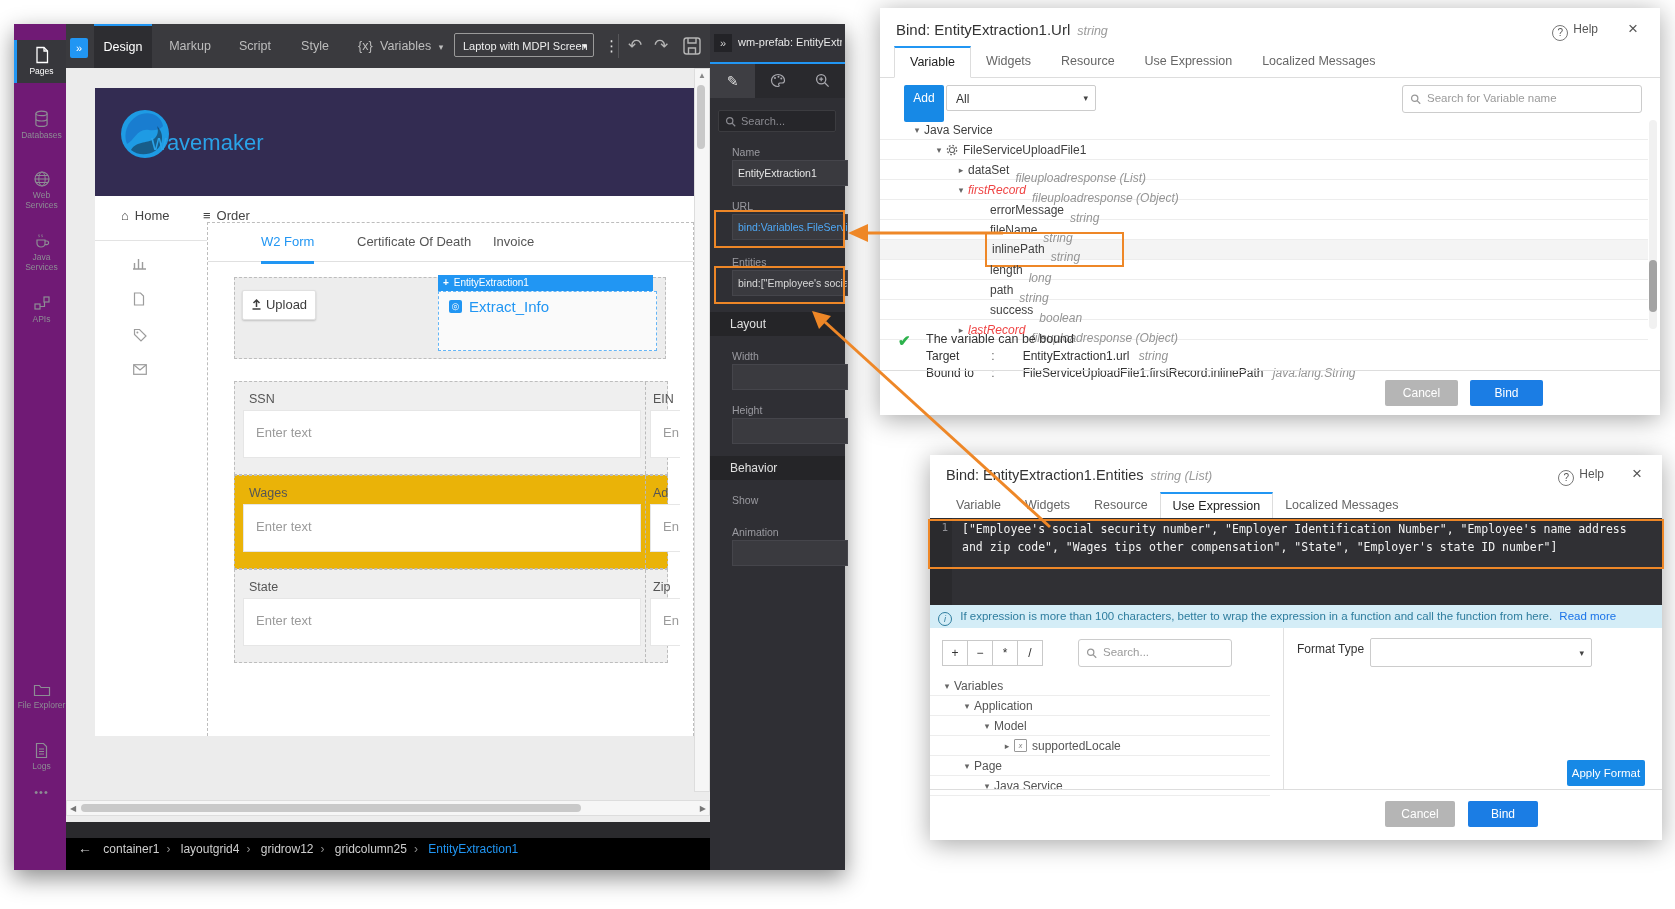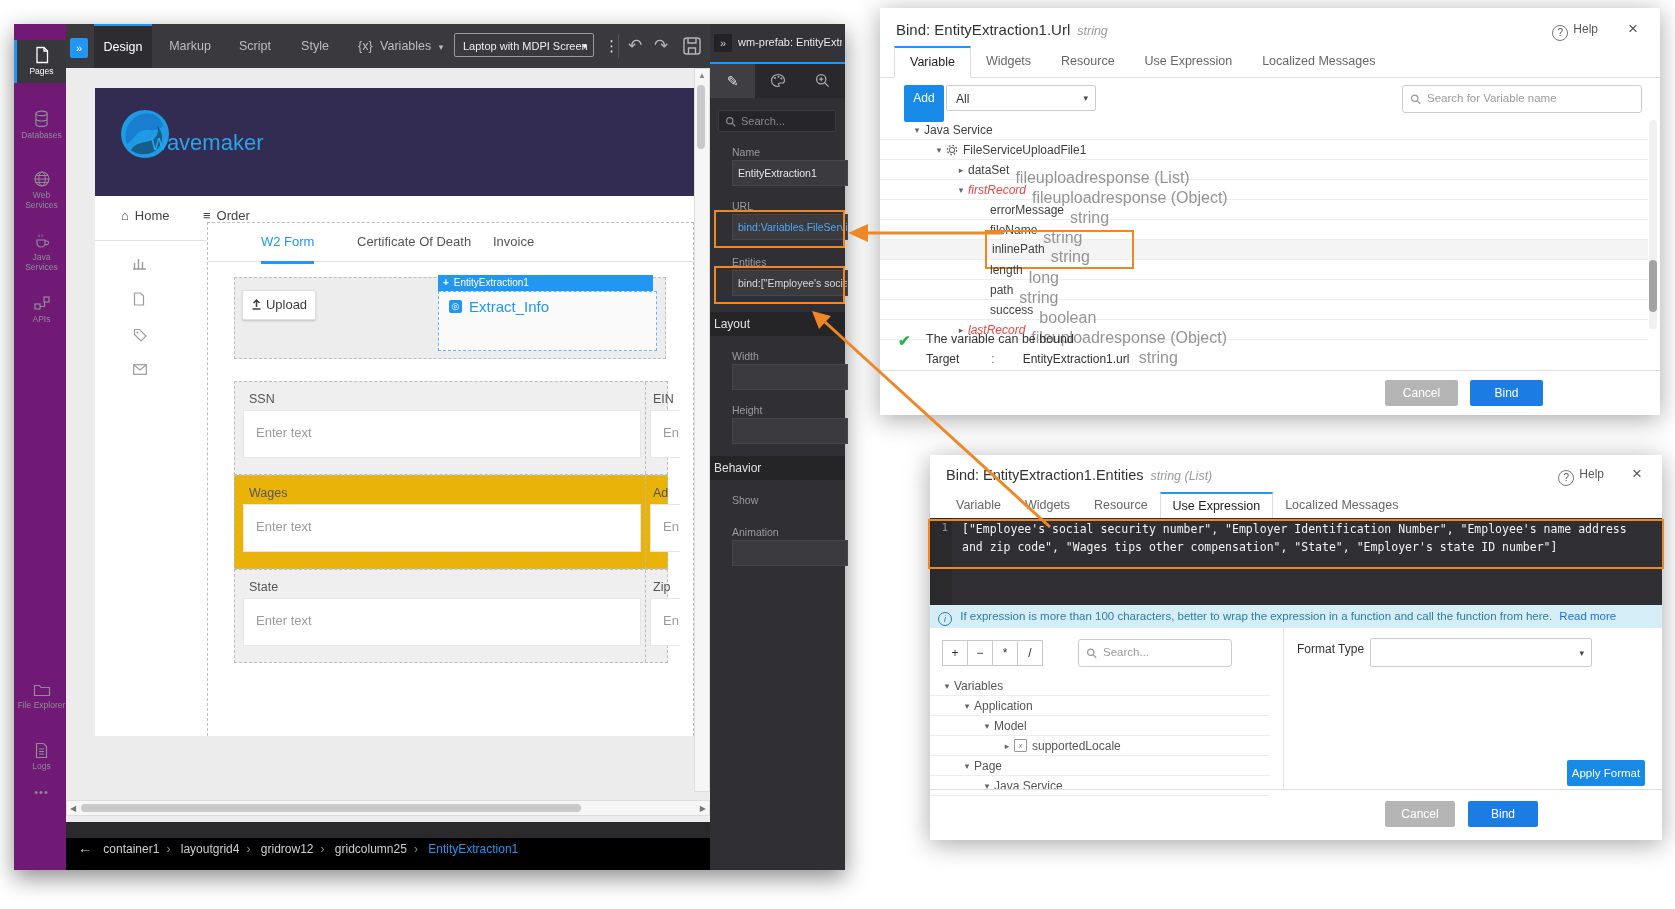--- a/index.html
+++ b/index.html
@@ -11,21 +11,21 @@
   #sidebar{position:absolute;left:0;top:0;width:52px;height:846px;background:#701a75;}
   .side-item{position:absolute;left:0;width:49px;text-align:center;color:#8d8d94;font-size:8.5px;line-height:1.15;padding:6px 0;border-left:3px solid transparent;}
   .side-item svg{margin:0 auto 3px auto;}
   .side-item.active{background:#37373c;color:#fff;border-left-color:#2196f3;}
   #toolbar{position:absolute;left:52px;top:0;width:644px;height:44px;background:#3a3a3e;}
   .tb-tab{position:absolute;top:0;height:44px;line-height:44px;color:#bdbdbd;font-size:12.5px;text-align:center;}
   .tb-tab.active{background:#2d2d31;color:#fff;border-top:2px solid #2196f3;line-height:42px;}
   #props{position:absolute;left:696px;top:0;width:135px;height:846px;background:#2f2f34;}
   .plabel{position:absolute;left:22px;color:#9a9aa0;font-size:10.5px;}
   .pinput{position:absolute;left:22px;width:104px;height:24px;background:#3a3a3f;border:1px solid #45454b;color:#e6e6e6;font-size:10.5px;line-height:24px;padding:0 5px;white-space:nowrap;overflow:hidden;}
-  .psection{position:absolute;left:0;width:135px;height:24px;background:#252528;color:#e0e0e0;font-size:12px;line-height:24px;padding-left:4px;box-sizing:border-box;}
+  .psection{position:absolute;left:0;width:135px;height:24px;background:#252528;color:#e0e0e0;font-size:12px;line-height:24px;padding-left:20px;box-sizing:border-box;}
   .orange-box{position:absolute;border:2px solid #EE8727;pointer-events:none;}
   
   #canvas{position:absolute;left:52px;top:44px;width:644px;height:754px;background:#ececec;overflow:hidden;}
   #page{position:absolute;left:29px;top:20px;width:599px;height:648px;background:#fff;}
   .dashed{border:1px dashed #bdbdbd;}
   .field-label{font-size:12.5px;color:#555;}
   .field-input{position:absolute;background:#fff;border:1px solid #e6e6e6;font-size:13px;color:#9b9b9b;line-height:44px;padding-left:12px;white-space:nowrap;overflow:hidden;}
   .ctab{position:absolute;top:0;height:38px;line-height:38px;font-size:13px;color:#555;margin-left:37px;}
   
   .sb{background:#f6f6f6;border:1px solid #ddd;}
@@ -40,21 +40,21 @@
   .qcircle{display:inline-block;width:14px;height:14px;border:1px solid #777;border-radius:50%;text-align:center;line-height:14px;font-size:10px;margin-right:5px;vertical-align:-3px;}
   .dlg-close{position:absolute;top:11px;font-size:17px;color:#555;}
   .tabs{position:absolute;left:0;right:0;border-bottom:1px solid #ddd;display:flex;padding-left:14px;}
   .tab{padding:0 15px;color:#666;font-size:12.5px;}
   .tab.active{border:1px solid #ddd;border-top:2px solid #2196f3;border-bottom:1px solid #fff;margin-bottom:-1px;color:#222;background:#fff;}
   .btn{color:#fff;font-size:12px;text-align:center;border-radius:2px;}
   .btn-blue{background:#1b7de4;}
   .btn-gray{background:#b5b5b5;}
   .trow{display:flex;align-items:center;height:19px;border-bottom:1px solid #ededed;font-size:12px;color:#3f3f3f;}
   .trow .arr{width:14px;color:#666;font-size:9px;text-align:center;flex:none;}
-  .ttype{color:#949494;font-size:16px;margin-left:6px;margin-top:16px;}
+  .ttype{font-style:italic;color:#949494;font-size:12px;margin-left:6px;margin-top:16px;}
   .titalic{font-style:italic;color:#ef4444;}
   .sel{border:1px solid #ccc;border-radius:2px;background:#fff;font-size:12px;color:#333;position:absolute;}
   .sel .chev{position:absolute;right:7px;top:50%;transform:translateY(-50%);font-size:9px;color:#444;}
   .search-box{border:1px solid #ccc;border-radius:3px;background:#fff;position:absolute;color:#9a9a9a;font-size:11.5px;}
   .search-box svg{position:absolute;left:7px;top:50%;transform:translateY(-50%);}
   .search-box span{margin-left:24px;line-height:24px;display:inline-block;}
 </style>
 </head>
 <body>
 
@@ -399,20 +399,26 @@
 
     <div class="abs" style="left:0;top:324px;width:780px;">
       <span class="abs" style="left:18px;top:0;color:#2db24c;font-size:15px;font-weight:bold;">✔</span>
       <div style="margin-left:46px;font-size:12.5px;color:#333;">The variable can be bound</div>
       <div style="margin-left:46px;margin-top:3px;font-size:12px;color:#333;">
         <span style="display:inline-block;width:62px;">Target</span>
         <span style="display:inline-block;width:28px;color:#666;">:</span>
         <span>EntityExtraction1.url</span>
         <span class="ttype">string</span>
       </div>
+      <div style="margin-left:46px;margin-top:3px;font-size:12px;color:#333;">
+        <span style="display:inline-block;width:62px;">Bound to</span>
+        <span style="display:inline-block;width:28px;color:#666;">:</span>
+        <span>FileServiceUploadFile1.firstRecord.inlinePath</span>
+        <span class="ttype">java.lang.String</span>
+      </div>
     </div>
     <div class="abs" style="left:0;bottom:0;width:780px;height:44px;border-top:1px solid #ddd;">
       <div class="btn btn-gray abs" style="right:202px;top:9px;width:73px;height:26px;line-height:26px;">Cancel</div>
       <div class="btn btn-blue abs" style="right:117px;top:9px;width:73px;height:26px;line-height:26px;">Bind</div>
     </div>
   </div>
 
   <div class="dialog" id="dlg-ent" style="left:930px;top:455px;width:732px;height:385px;">
     <div style="padding:11px 16px 6px 16px;">
       <span class="dlg-title" style="font-size:14.5px;">Bind: EntityExtraction1.Entities</span><span class="dlg-type">string (List)</span>

